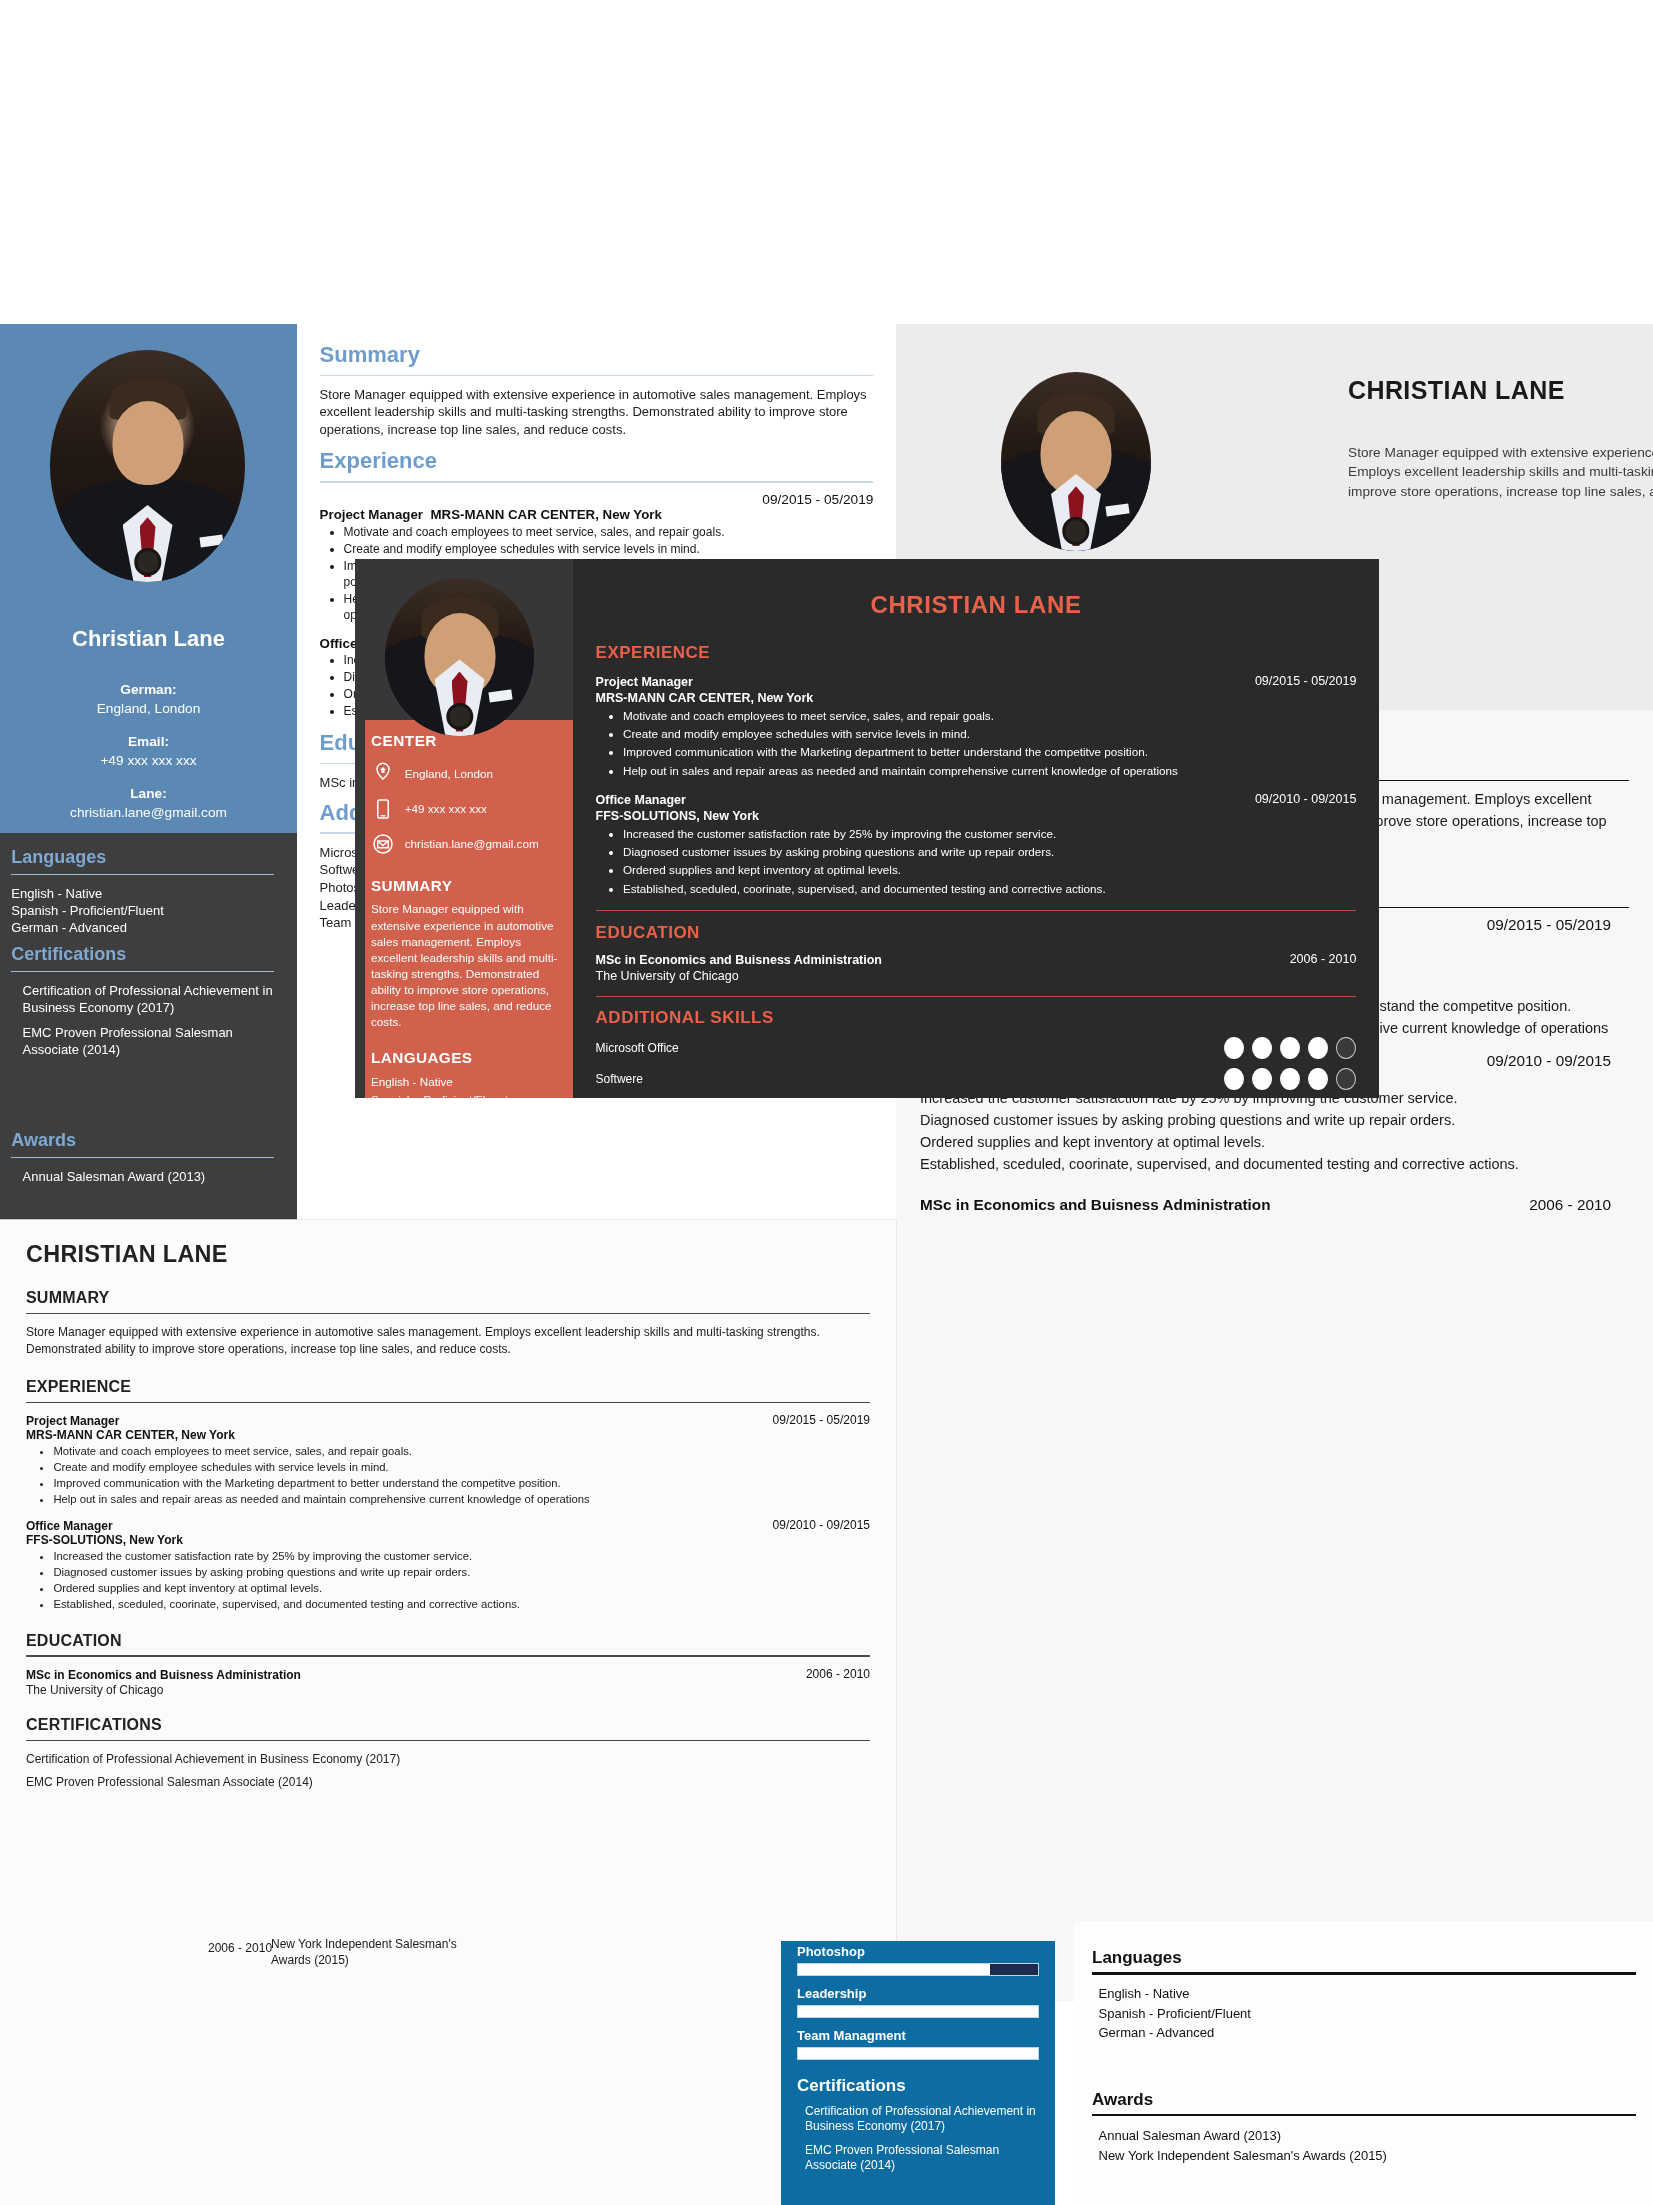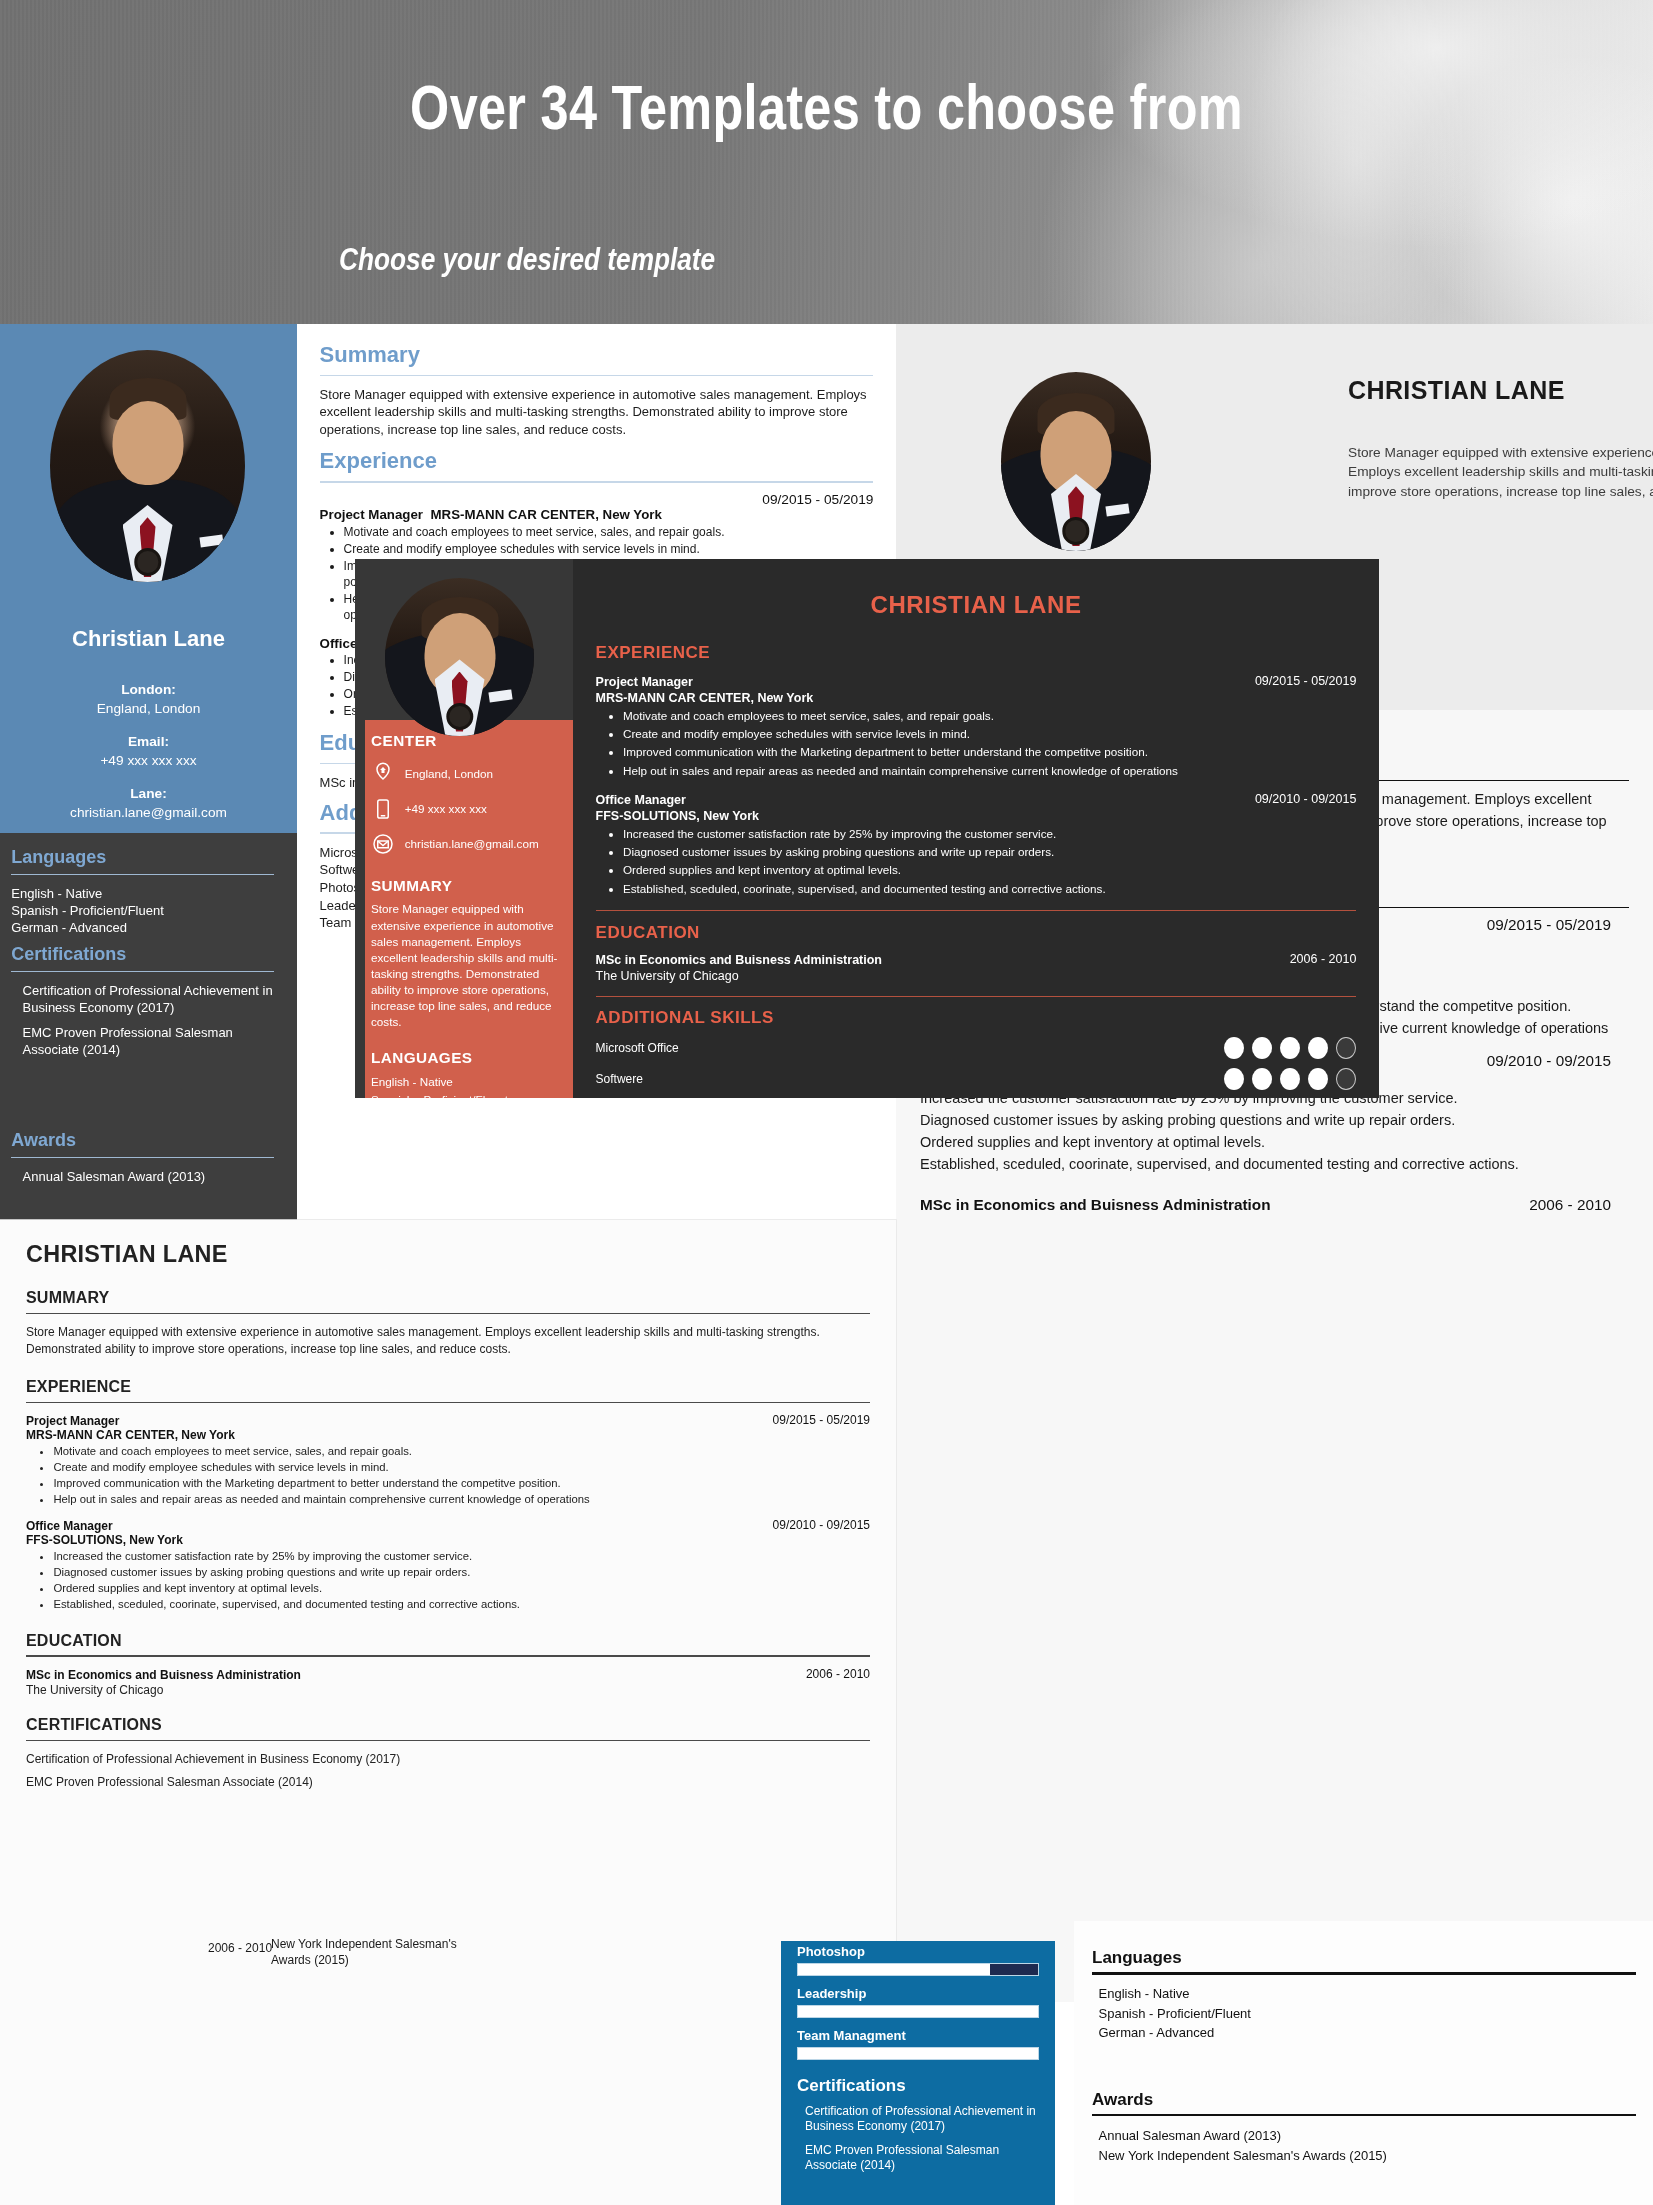--- a/index.html
+++ b/index.html
@@ -163,24 +163,20 @@
   .g-dot.off { background:#3a3a3a; border:1.2px solid #c9c9c9; }
 
   
   .spine { position:absolute; left:355px; top:559px; width:9.7px; height:539px; background:#373737; z-index:11; }
 </style>
 </head>
 <body>
 
 <div class="stage">
 
-  <div class="hero">
-    <div class="hero-title">Over 34 Templates to choose from</div>
-    <div class="hero-sub">Choose your desired template</div>
-  </div>
 
   <div class="card tplB">
     <div class="tplB-photo">
       <div class="suit"></div>
         <div class="hair"></div>
         <div class="face"></div>
       <div class="shirt"></div>
         <div class="tie"></div>
         <div class="pocket"></div>
         <div class="watch"></div>
@@ -228,21 +224,21 @@
         <div class="hair"></div>
         <div class="face"></div>
       <div class="shirt"></div>
         <div class="tie"></div>
         <div class="pocket"></div>
         <div class="watch"></div>
     </div>
     <div class="tplA-name">Christian Lane</div>
 
     <div class="tplA-ct" style="top:358px">
-      <div class="lb">London:</div>
+      <div class="lb">German:</div>
       <div class="vl">England, London</div>
     </div>
     <div class="tplA-ct" style="top:410px">
       <div class="lb">Email:</div>
       <div class="vl">+49 xxx xxx xxx</div>
     </div>
     <div class="tplA-ct" style="top:462px">
       <div class="lb">Lane:</div>
       <div class="vl">christian.lane@gmail.com</div>
     </div>

